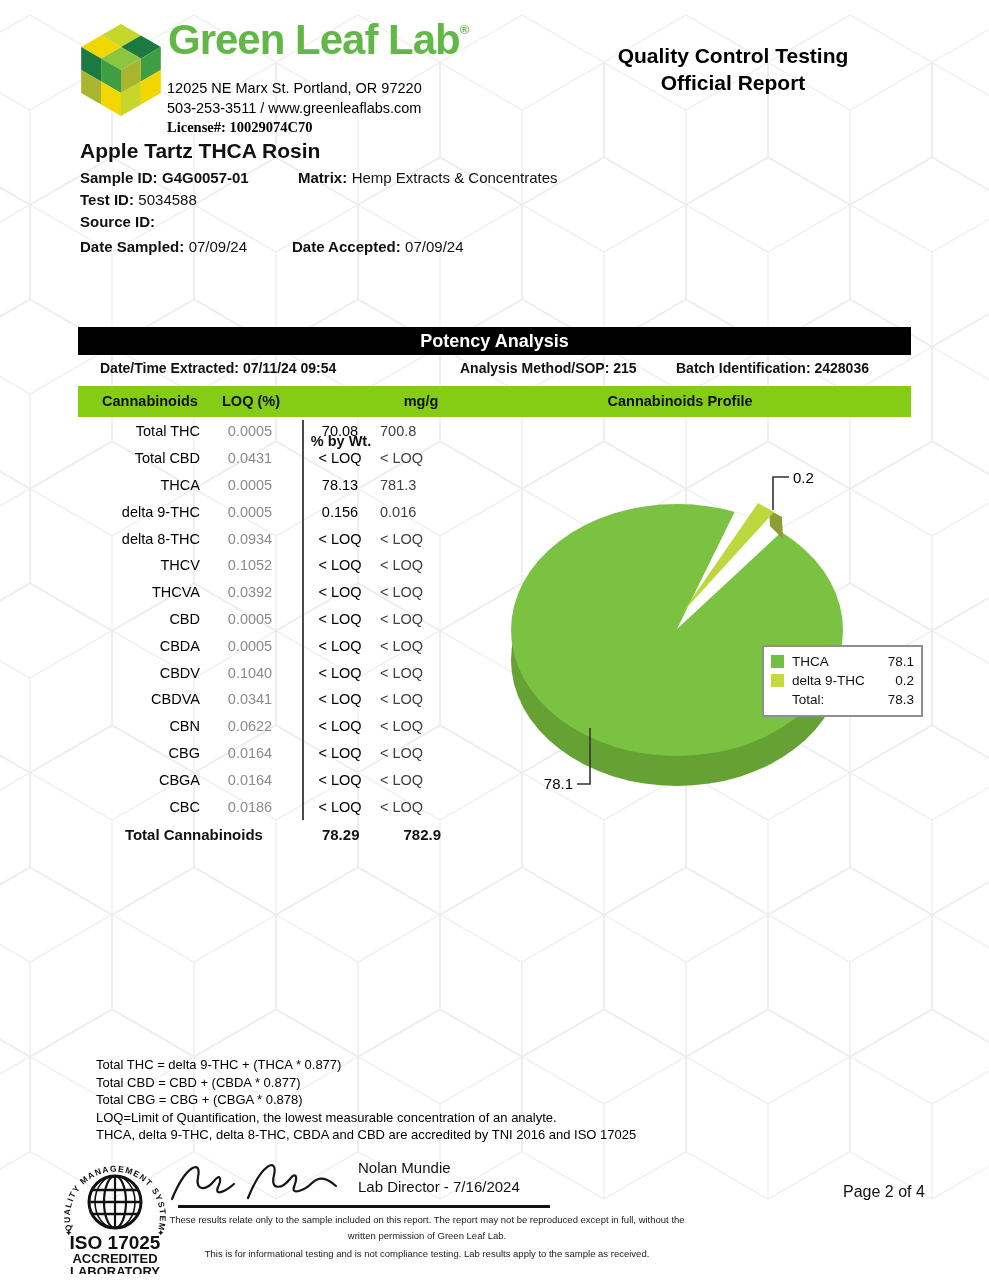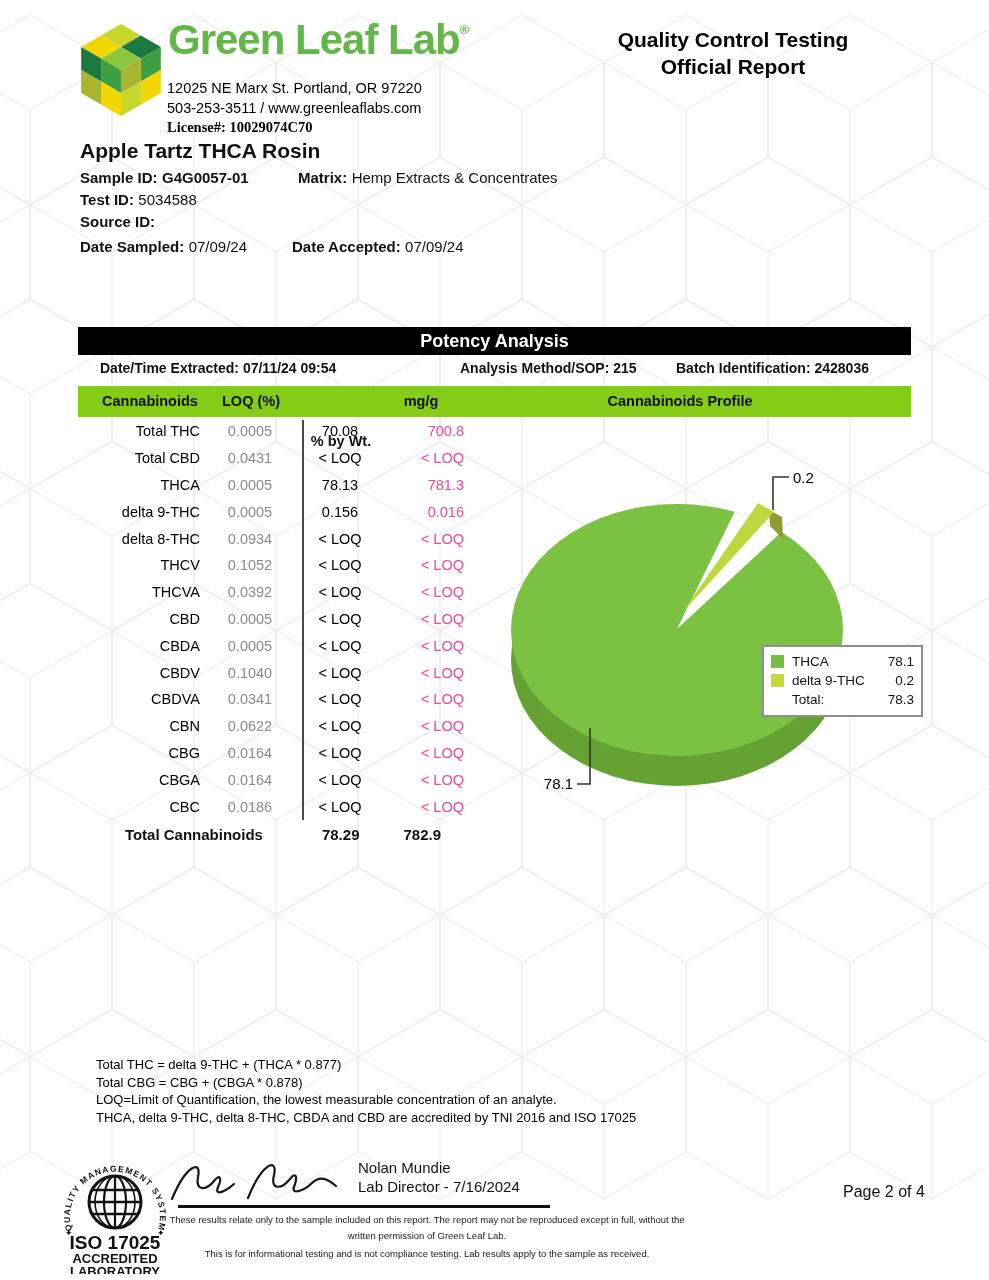--- a/index.html
+++ b/index.html
@@ -6,42 +6,42 @@
   #page{position:relative;width:989px;height:1274px;margin:0 auto;background:#ffffff;
         font-family:"Liberation Sans",sans-serif;color:#111;overflow:hidden;}
   #wm{position:absolute;left:0;top:0;z-index:0;}
   .abs{position:absolute;z-index:2;}
 
   
   .brand{font-weight:bold;font-size:42px;letter-spacing:-1px;color:#63b748;}
   .brand sup{font-size:13px;vertical-align:20px;}
   .addr{font-weight:normal;font-size:14.5px;color:#000;}
   .license{font-family:"Liberation Serif",serif;font-weight:bold;font-size:14.5px;color:#000;}
-  .rtitle{width:350px;text-align:center;font-weight:bold;font-size:21px;line-height:27px;color:#000;}
+  .rtitle{width:350px;text-align:center;font-weight:bold;font-size:21px;line-height:27px;color:#000;margin-top:16px;}
 
   
   .stitle{font-weight:bold;font-size:21px;}
   .lbl{font-weight:bold;font-size:15px;}
   .val{font-size:15px;font-weight:normal;}
   .valb{font-size:15px;font-weight:bold;}
 
   
   .pbar{left:78px;top:327px;width:833px;height:28px;background:#000;color:#fff;
         font-weight:bold;font-size:18px;text-align:center;line-height:28px;}
   .meta{font-weight:bold;font-size:14px;}
   .ghead{left:78px;top:386px;width:833px;height:31px;background:#84cc16;}
   .ghead span{position:absolute;top:0;line-height:31px;font-weight:bold;font-size:14.5px;transform:translateX(-50%);white-space:nowrap;}
 
   
   #cann-table{left:78px;top:418px;width:386px;}
   .trow{display:flex;height:26.8px;align-items:center;font-size:14.5px;}
   .c-name{width:122px;text-align:right;color:#000;}
   .c-loq{width:100px;text-align:center;color:#8b8b8b;}
   .c-pct{width:80px;text-align:center;color:#000;}
-  .c-mgg{width:84px;text-align:right;color:#ec4899;}
+  .c-mgg{width:84px;text-align:left;color:#404040;}
   #vdiv{position:absolute;left:302px;top:420px;width:2px;height:400px;background:#4a4a4a;z-index:3;}
   .totrow{display:flex;height:28px;align-items:center;font-size:15px;font-weight:bold;}
   .t-name{width:186px;text-align:right;}
   .t-pct{width:116px;text-align:center;padding-left:0;}
   .t-pct{width:80px;margin-left:38px;}
   .t-mgg{width:84px;text-align:center;}
 
   
   #legend{left:762px;top:645px;width:143px;background:#fff;border:2px solid #8f8f8f;
           padding:5px 7px 6px 7px;font-size:13.5px;}
@@ -557,20 +557,21 @@
     </div>
     <div class="lgrow">
       <span class="sw swhide"></span>
       <span class="lglab">Total:</span>
       <span class="lgval">78.3</span>
     </div>
   </div>
 
   <div class="abs" id="notes">
       <div>Total THC =  delta 9-THC + (THCA * 0.877)</div>
+      <div>Total CBD =  CBD + (CBDA * 0.877)</div>
       <div>Total CBG = CBG + (CBGA * 0.878)</div>
       <div>LOQ=Limit of Quantification, the lowest measurable concentration of an analyte.</div>
       <div>THCA, delta 9-THC, delta 8-THC, CBDA and CBD are accredited by TNI 2016 and ISO 17025</div>
     </div>
 
   <svg class="abs" style="left:56px;top:1156px;" width="118" height="122" viewBox="0 0 118 122">
     <defs>
       <path id="arcq" d="M16,74 A45,45 0 1 1 102,74" fill="none"></path>
       <clipPath id="gclip">
           <circle cx="59" cy="46" r="25"></circle>

